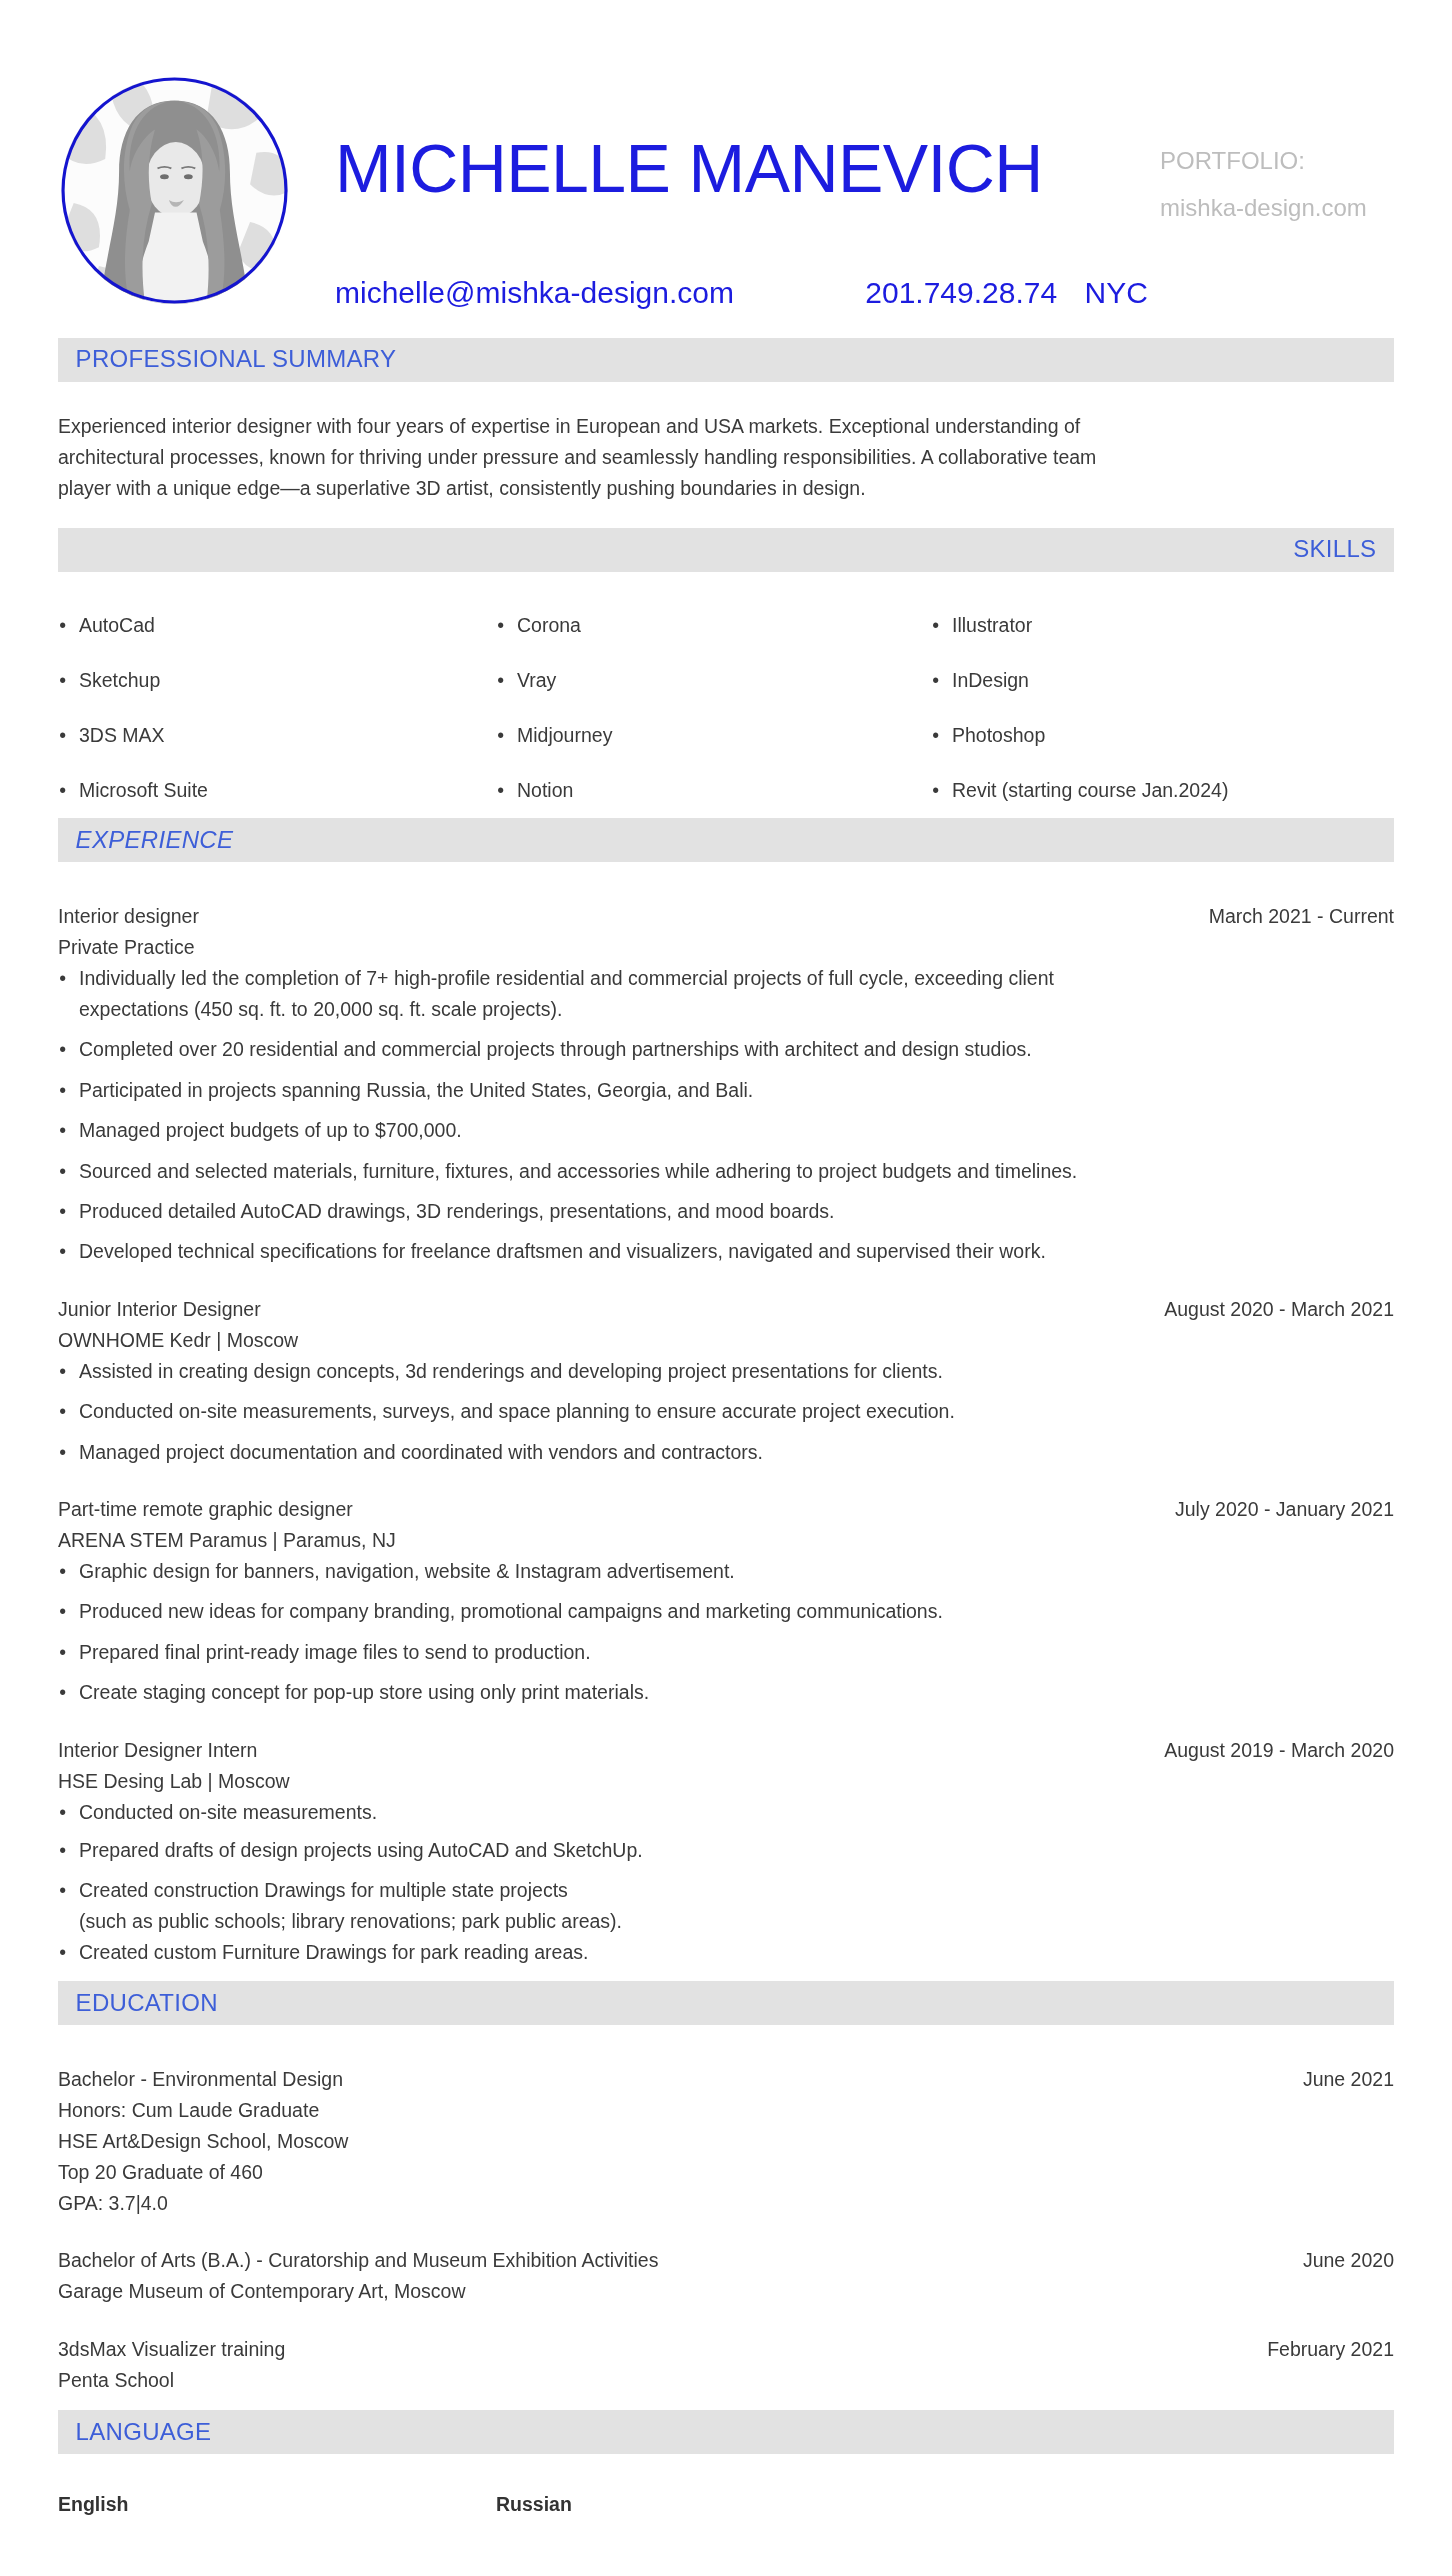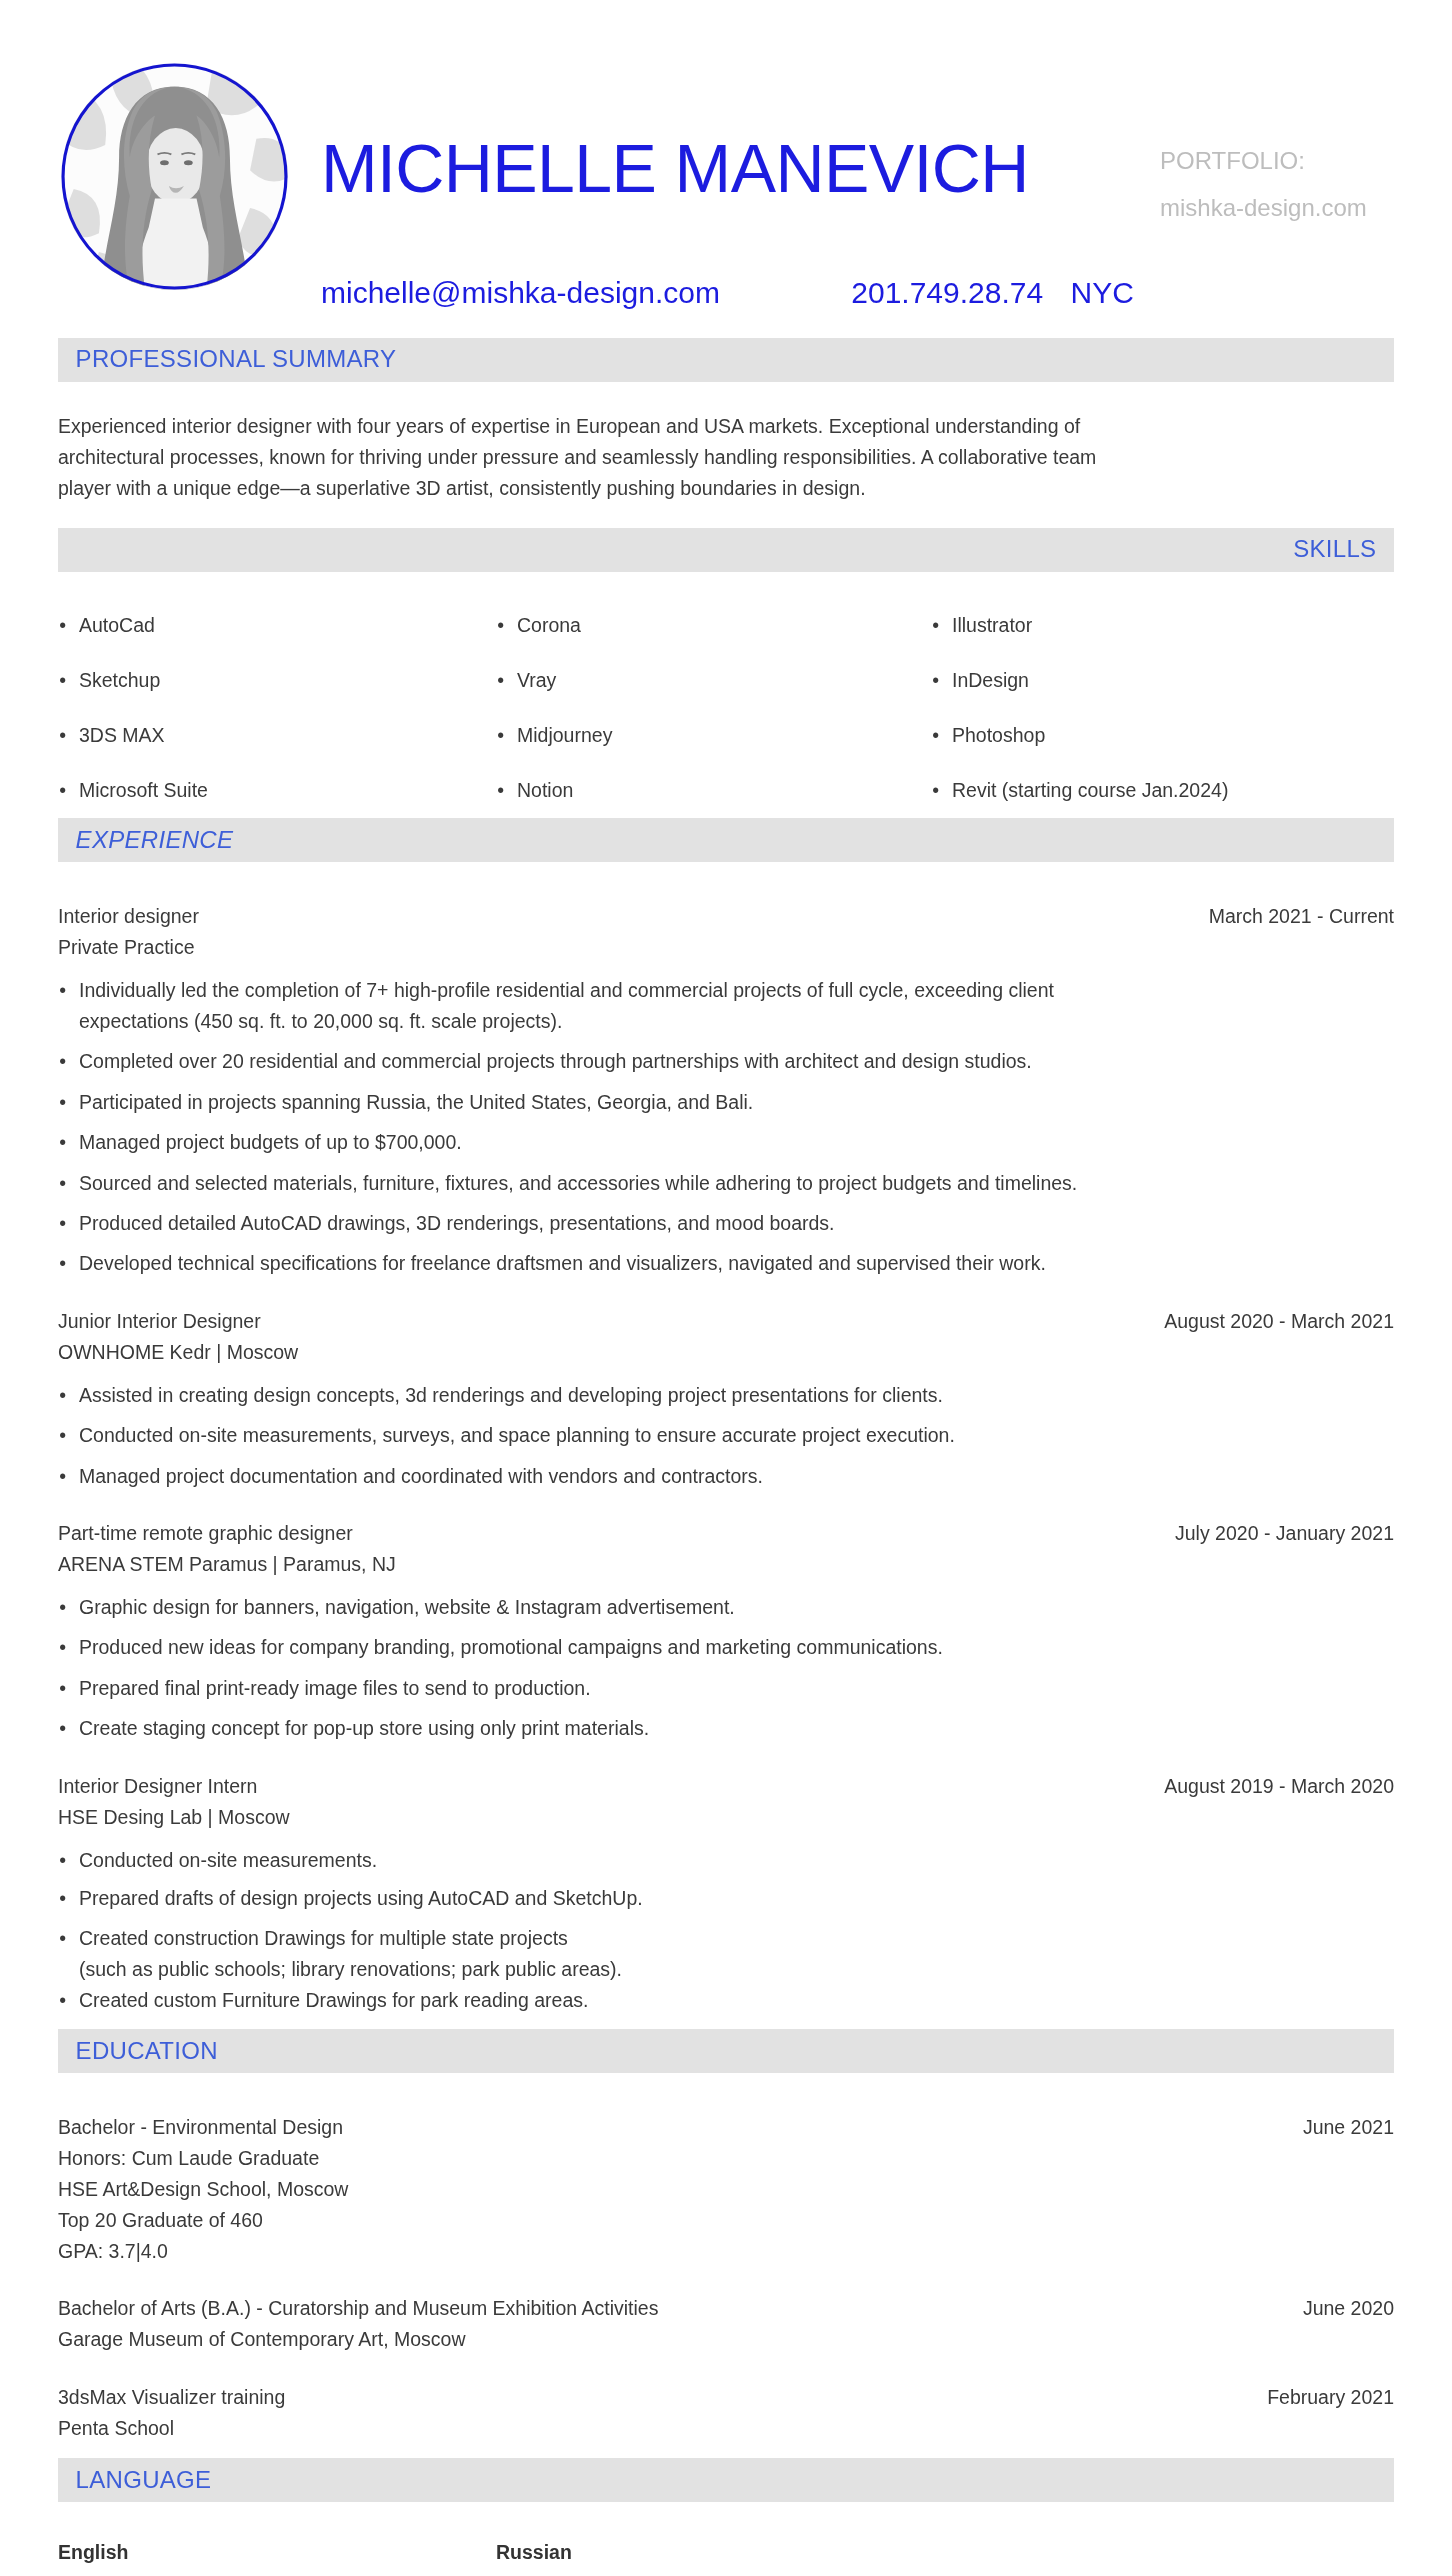--- a/index.html
+++ b/index.html
@@ -11,21 +11,21 @@
     --ring-blue:#1414cf;
   }
   html,body{margin:0;padding:0;background:#fff;}
   .page{
     width:1452px;height:2576px;overflow:hidden;background:#fff;
     font-family:"Liberation Sans", sans-serif;color:var(--text);
     font-size:19.5px;font-weight:300;box-sizing:border-box;
     padding:0 58px;
   }
   
-  header{display:flex;align-items:center;}
+  header{display:flex;align-items:flex-end;gap:14px;}
   .photo-wrap{width:233px;height:233px;margin-top:46px;flex:0 0 auto;}
   .photo-wrap svg{display:block;width:233px;height:233px;}
   .header-right{flex:1;margin-left:30px;min-width:0;}
   .name-row{display:flex;align-items:flex-start;margin-top:134px;}
   h1.name{
     margin:0;font-size:68px;line-height:68px;font-weight:400;
     color:var(--accent-blue);letter-spacing:-0.6px;white-space:nowrap;
   }
   .portfolio{margin-left:auto;width:234px;margin-top:2.5px;color:var(--muted-gray);
     font-size:24px;line-height:47px;font-weight:300;}
@@ -44,21 +44,21 @@
   .band-education{margin-top:12.6px;}
   .band-language{margin-top:14.5px;}
   
   .summary-text{margin-top:29px;line-height:31px;white-space:pre-line;}
   
   ul.blist{list-style:none;margin:0;padding:0;}
   ul.blist li{
     position:relative;padding-left:21px;line-height:31px;margin-top:9.4px;
     white-space:pre-line;
   }
-  ul.blist li:first-child{margin-top:12px;}
+  ul.blist li:first-child{margin-top:0;}
   ul.blist li::before{content:"•";position:absolute;left:1.3px;top:0;}
   
   .skills-grid{margin-top:38px;display:grid;grid-template-columns:438px 435px auto;}
   .skills-grid ul.blist li{margin-top:24px;}
   .skills-grid ul.blist li:first-child{margin-top:0;}
   
   .jobs{margin-top:39px;}
   .job + .job{margin-top:26.4px;}
   .job-head{display:flex;line-height:31px;}
   .job-date{margin-left:auto;text-align:right;white-space:nowrap;}

